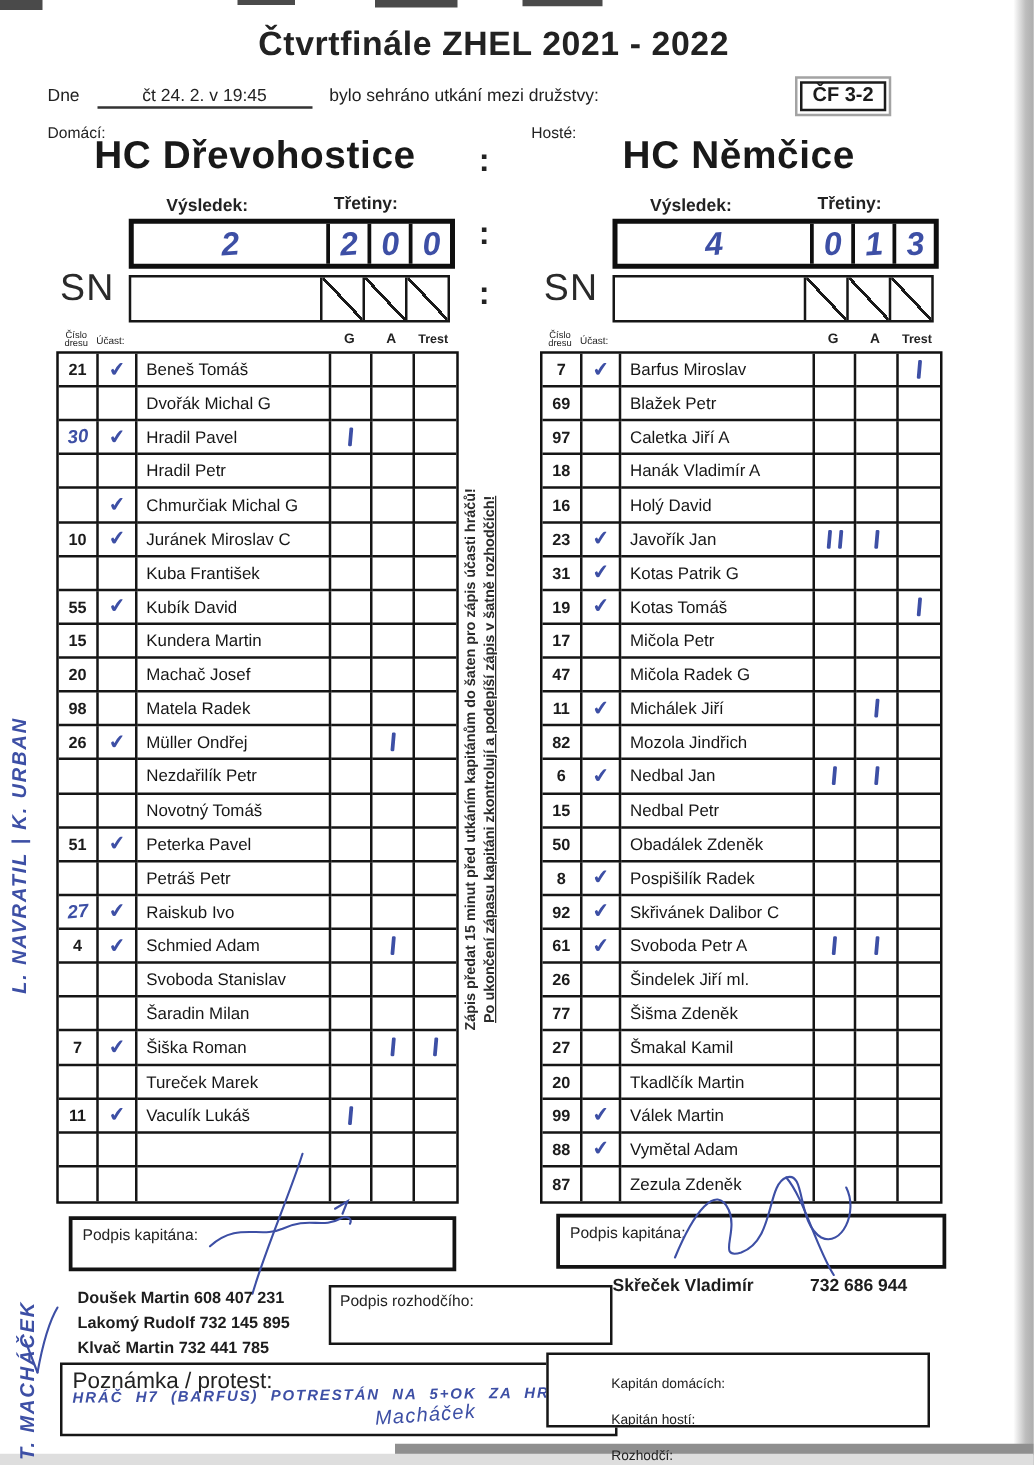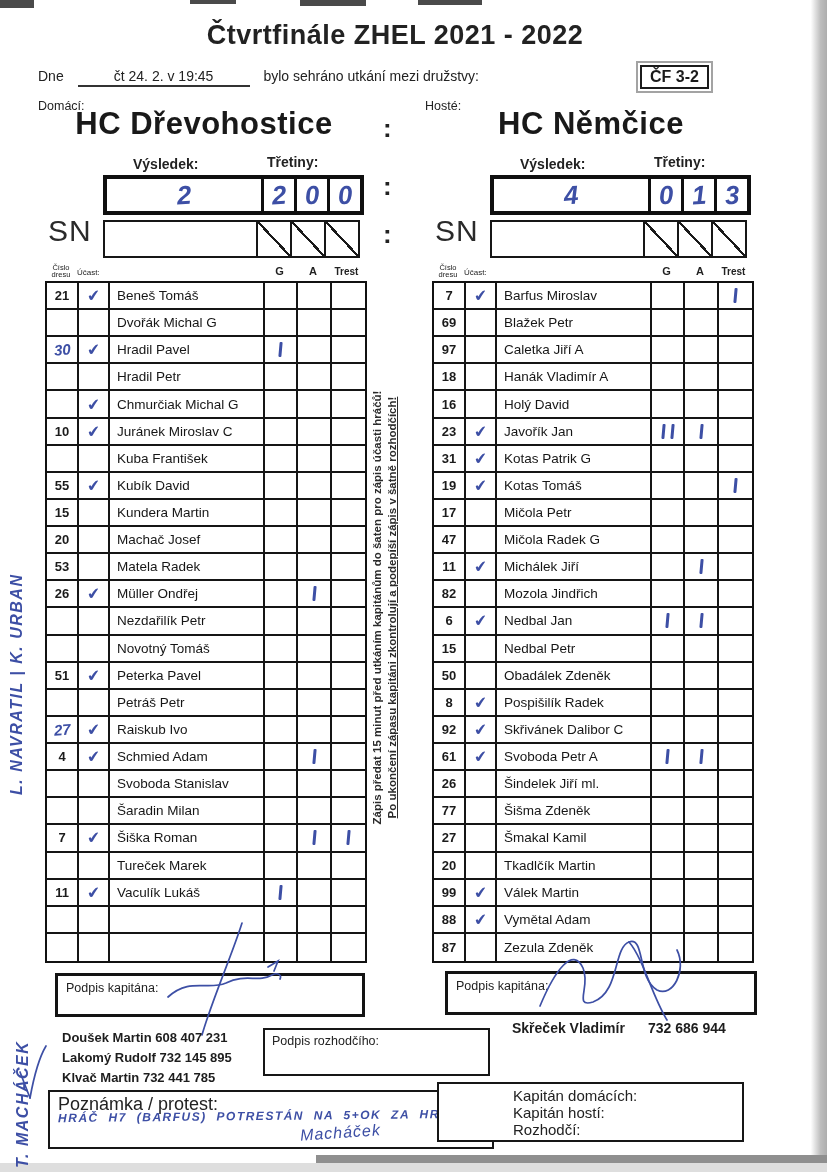--- a/index.html
+++ b/index.html
@@ -74,21 +74,21 @@
   .ref-box{position:absolute;left:263px;top:1028px;width:223px;height:44px;border:2px solid #161616;background:#fff;}
   .ref-box .lbl{position:absolute;left:7px;top:4px;font-size:12.5px;color:#222;}
   .away-contact{position:absolute;top:1020px;font-size:14px;font-weight:bold;color:#1d1d1d;}
   .note-box{position:absolute;left:48px;top:1090px;width:442px;height:55px;border:2px solid #161616;background:#fff;}
   .note-box .lbl{position:absolute;left:8px;top:2px;font-size:18px;color:#222;}
   .note-hand{position:absolute;left:8px;top:17px;font-size:12px;font-weight:bold;font-style:italic;
       letter-spacing:1.5px;word-spacing:5px;color:#3d4fa5;white-space:nowrap;transform:rotate(-.6deg);}
   .note-sig{position:absolute;left:250px;top:32px;font-size:16px;font-style:italic;color:#3d4fa5;
       transform:rotate(-4deg);letter-spacing:1px;}
   .officials-box{position:absolute;left:437px;top:1082px;width:303px;height:56px;border:2px solid #161616;background:#fff;}
-  .officials-box div{font-size:15px;color:#222;line-height:17px;padding-left:74px;}
+  .officials-box div{font-size:11px;color:#222;line-height:17px;padding-left:50px;margin-top:12px;}
   .officials-box div:first-child{padding-top:3px;}
   .sig-svg{position:absolute;pointer-events:none;}
   .sig-svg path{stroke:#3d4fa5;stroke-width:1.7;fill:none;stroke-linecap:round;}
 </style>
 </head>
 <body>
 
 <div id="page">
 
   <div class="smudge" style="left:0;top:0;width:34px;height:8px;"></div>
@@ -248,21 +248,21 @@
           <span class="num">20</span>
         </div>
         <div class="cell cell-center"></div>
         <div class="cell">
           <span class="pname">Machač Josef</span>
         </div>
         <div class="cell cell-center"></div>
         <div class="cell cell-center"></div>
         <div class="cell lc cell-center"></div>
         <div class="cell cell-center">
-          <span class="num">53</span>
+          <span class="num">98</span>
         </div>
         <div class="cell cell-center"></div>
         <div class="cell">
           <span class="pname">Matela Radek</span>
         </div>
         <div class="cell cell-center"></div>
         <div class="cell cell-center"></div>
         <div class="cell lc cell-center"></div>
         <div class="cell cell-center">
           <span class="num">26</span>
@@ -777,21 +777,21 @@
   </svg>
 
   <div class="contacts">
     <div>Doušek Martin 608 407 231</div>
     <div>Lakomý Rudolf  732 145 895</div>
     <div>Klvač Martin 732 441 785</div>
   </div>
   <div class="ref-box">
     <div class="lbl">Podpis rozhodčího:</div>
   </div>
-  <div class="away-contact" style="left:512px;text-align:right;">Skřeček Vladimír</div>
+  <div class="away-contact" style="left:490px;text-align:right;">Skřeček Vladimír</div>
   <div class="away-contact" style="left:648px;text-align:center;">732 686 944</div>
 
   <div class="note-box">
     <div class="lbl">Poznámka / protest:</div>
     <div class="note-hand">HRÁČ H7 (BARFUS) POTRESTÁN NA 5+OK ZA HRUB.</div>
     <div class="note-sig">Macháček</div>
   </div>
 
   <div class="officials-box">
     <div>Kapitán domácích:</div>

